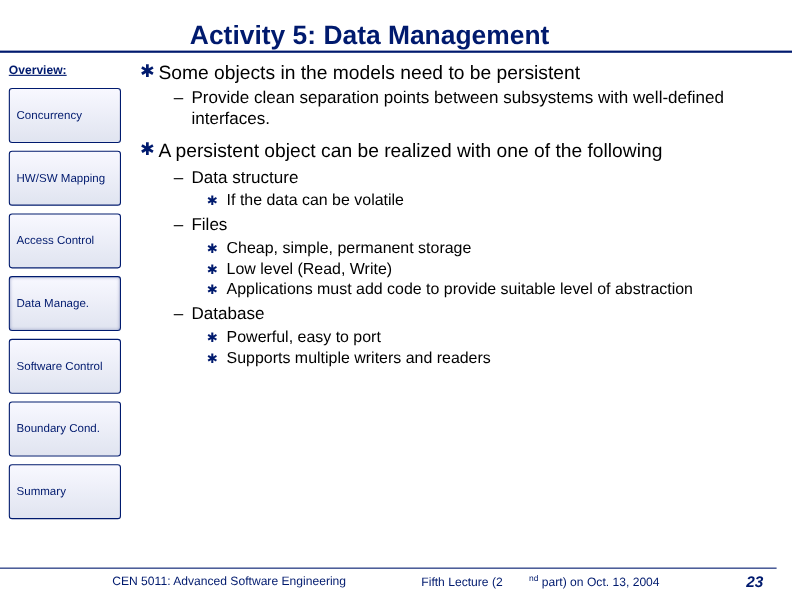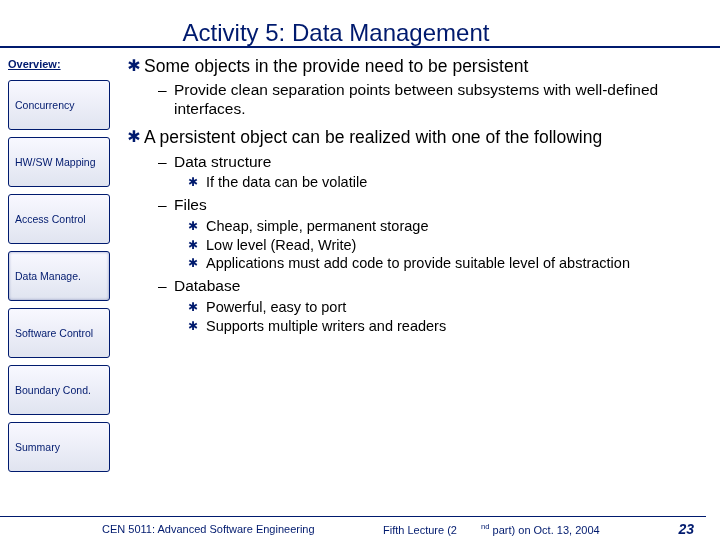--- a/index.html
+++ b/index.html
@@ -45,21 +45,21 @@
   }
   .fiu-sub {
     font-size: 4px;
     color: #001a6e;
     letter-spacing: 0.2px;
   }
   .title {
     flex: 1;
     text-align: center;
     font-size: 24px;
-    font-weight: normal;
+    font-weight: bold;
     color: #001a6e;
     padding-right: 48px;
     margin-top: 20px;
   }
   .body {
     display: flex;
     height: calc(100% - 48px - 24px);
   }
   .sidebar {
     width: 118px;
@@ -171,21 +171,21 @@
     <button class="nav-btn">Access Control</button>
     <button class="nav-btn active">Data Manage.</button>
     <button class="nav-btn">Software Control</button>
     <button class="nav-btn">Boundary Cond.</button>
     <button class="nav-btn">Summary</button>
   </div>
 
   <div class="content">
     <div class="bullet-l1">
         <span class="mark">✱</span>
-        <span>Some objects in the provide need to be persistent</span>
+        <span>Some objects in the models need to be persistent</span>
       </div>
     <div class="bullet-l2">
         <span class="mark">–</span>
         <span>Provide clean separation points between subsystems with well-defined interfaces.</span>
       </div>
 
     <div class="bullet-l1" style="margin-top:8px">
         <span class="mark">✱</span>
         <span>A persistent object can be realized with one of the following</span>
       </div>

